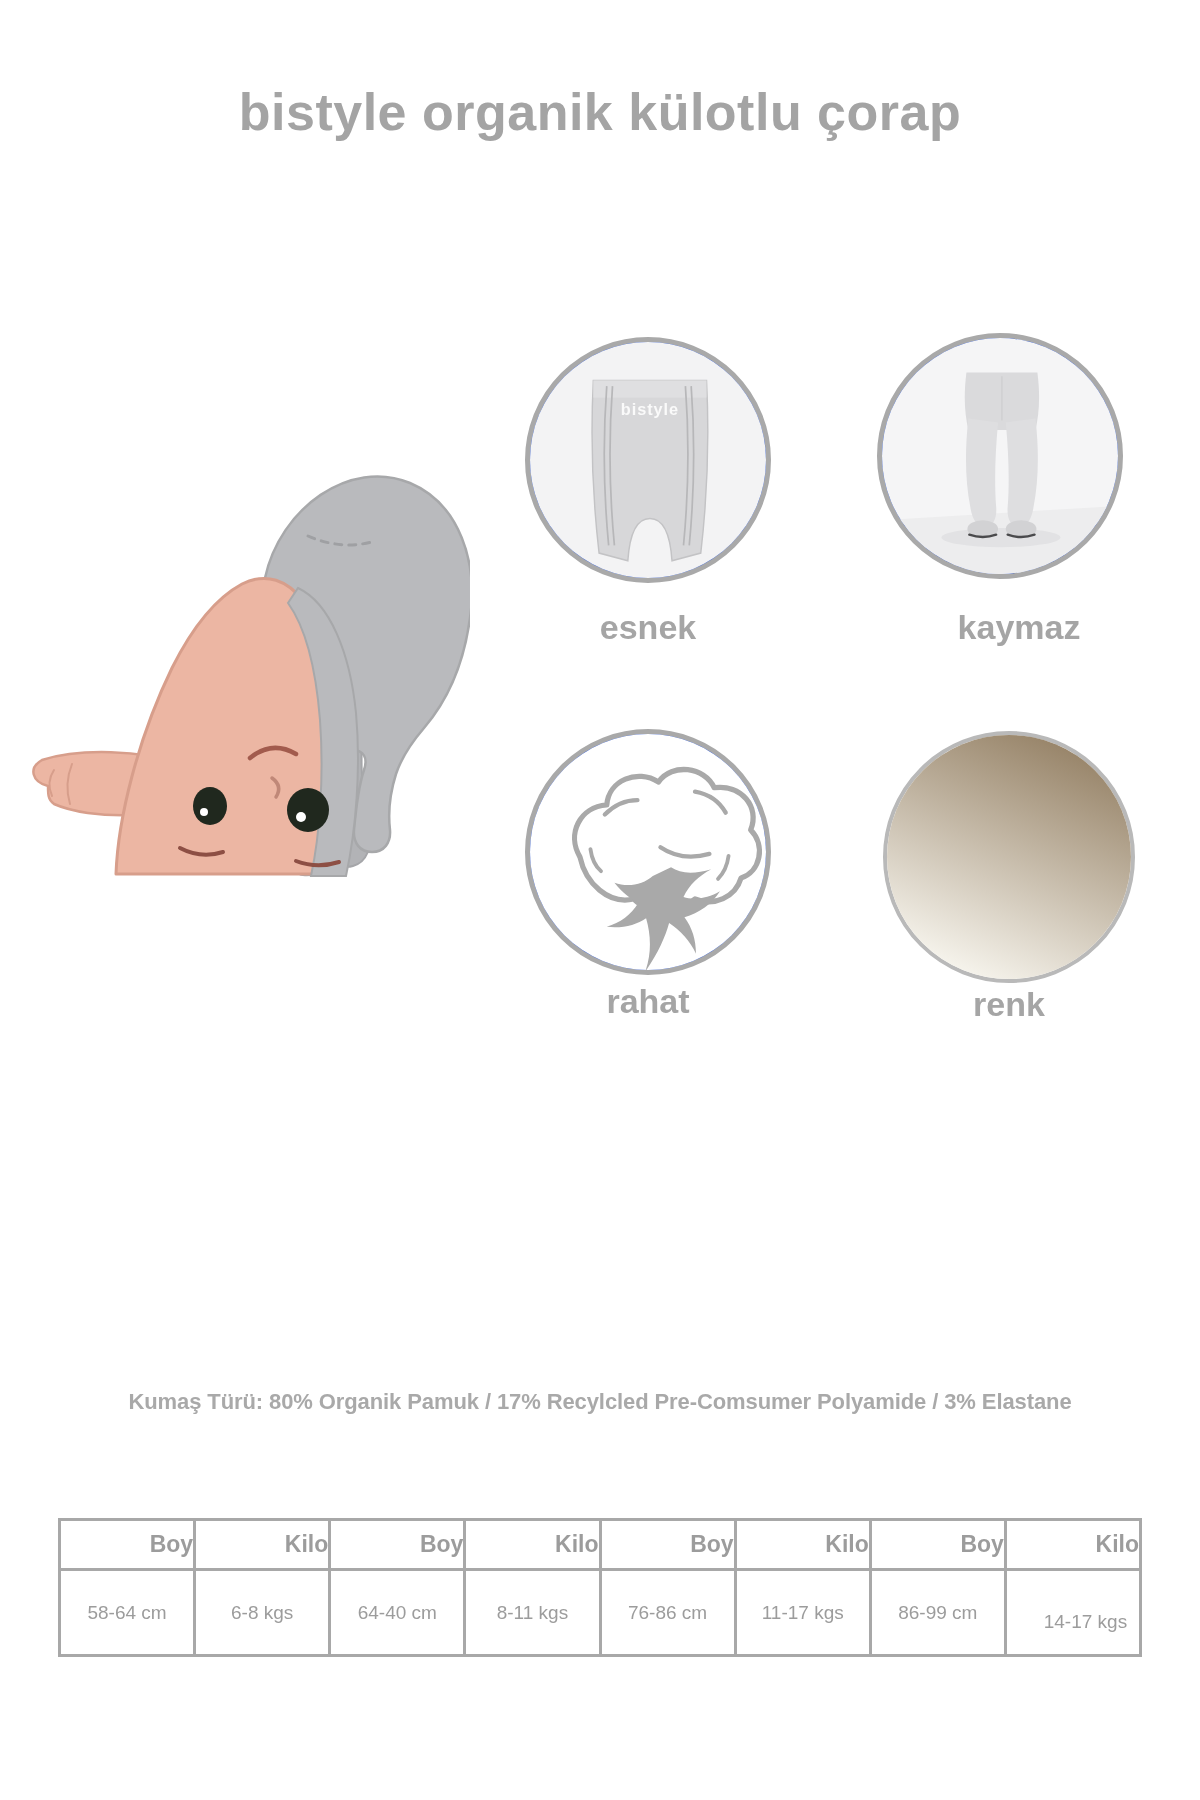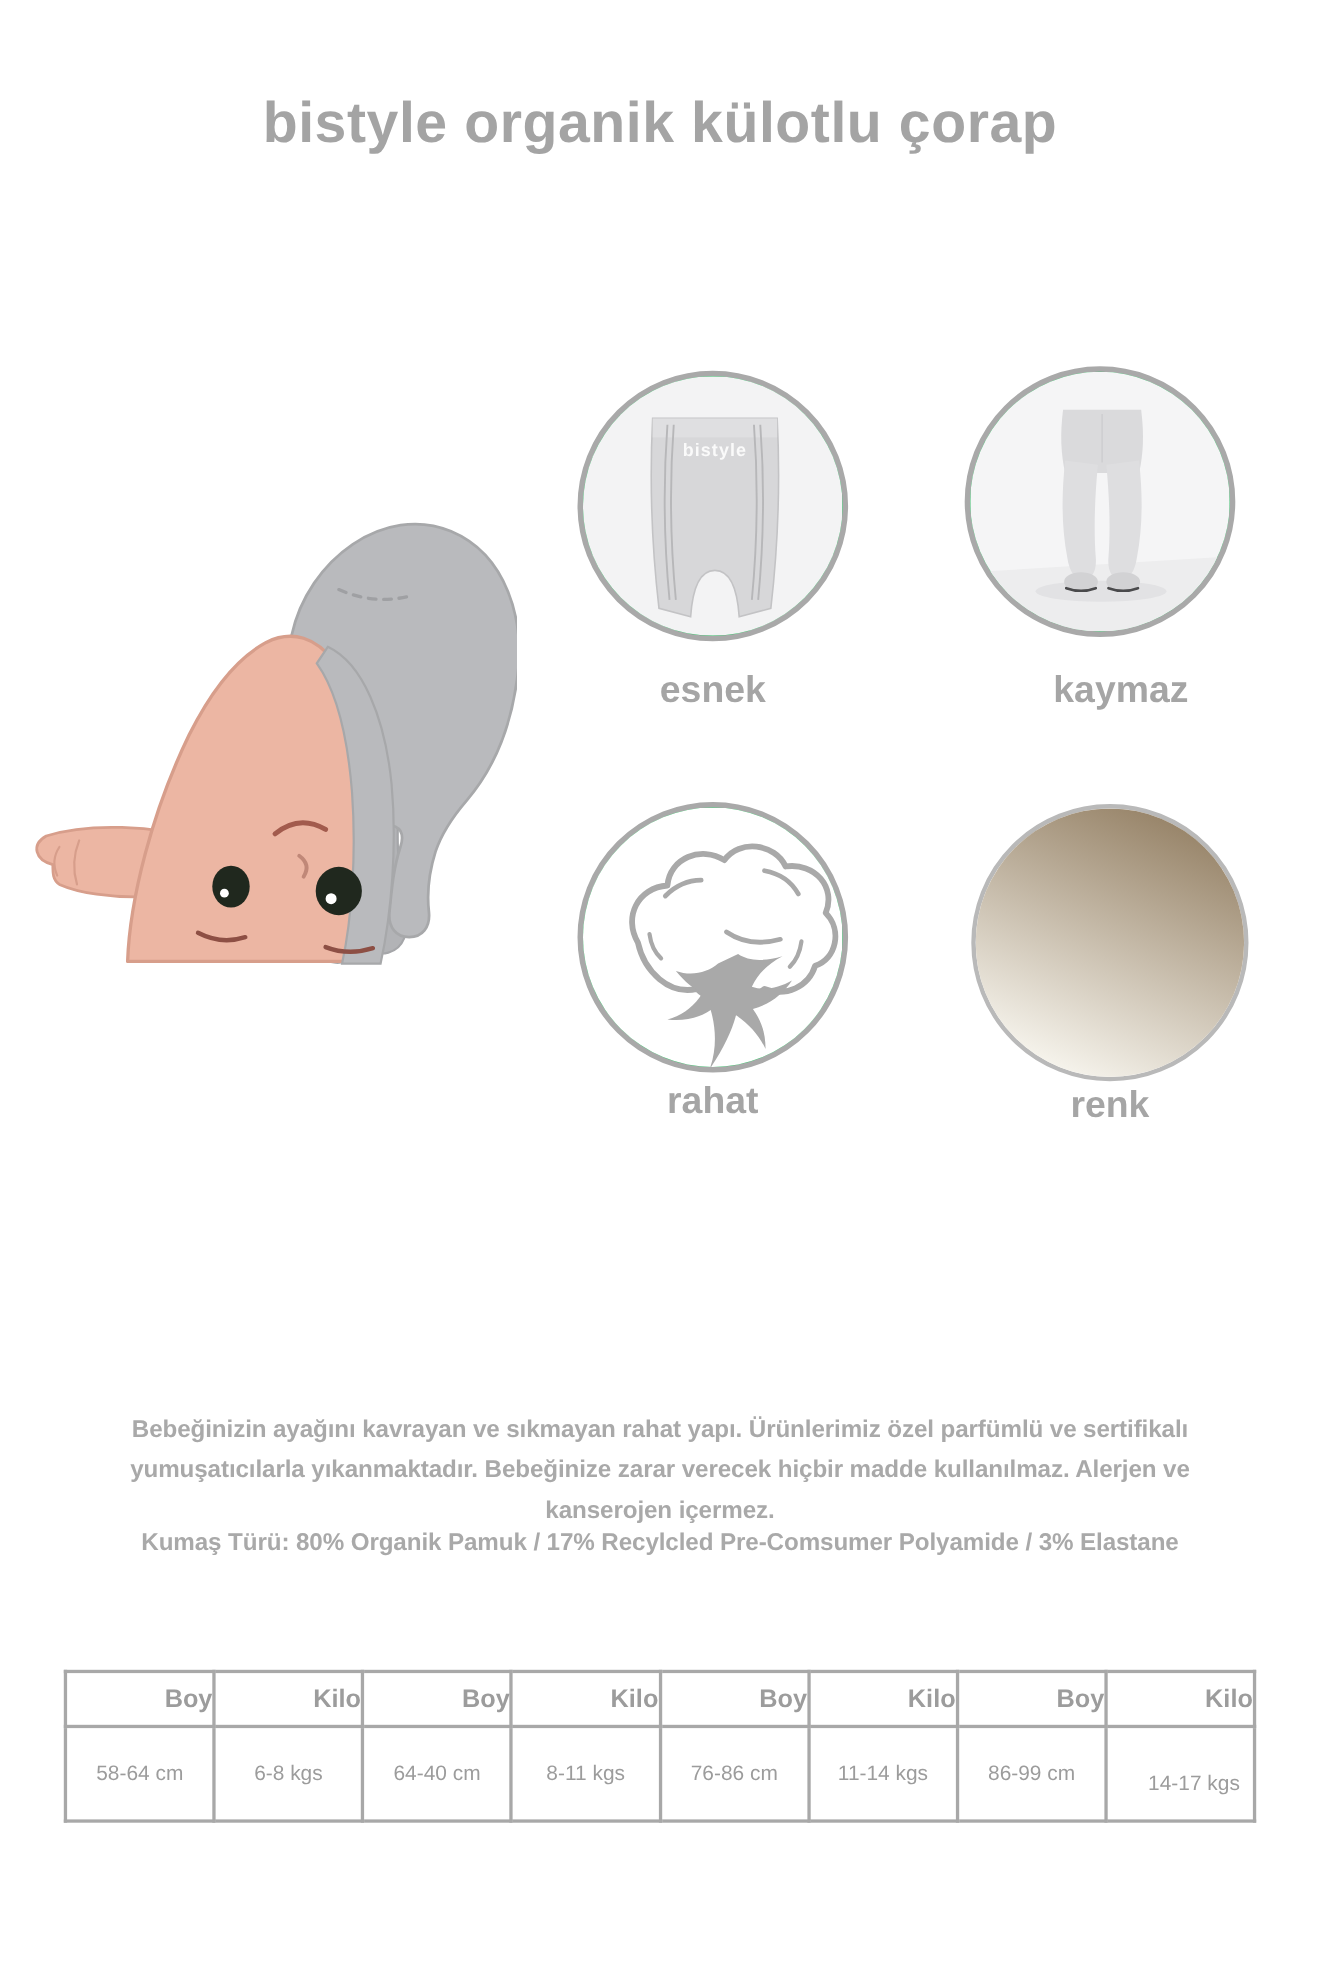--- a/index.html
+++ b/index.html
@@ -9,21 +9,21 @@
     position:relative; width:1200px; height:1800px; margin:0 auto;
     background:#ffffff; overflow:hidden;
   }
   .page-title {
     position:absolute; left:0; top:82px; width:1200px;
     text-align:center; font-size:52px; font-weight:700;
     color:#a4a4a4; letter-spacing:0.5px;
   }
   .feature-circle {
     position:absolute; border-radius:50%; overflow:hidden;
-    border:5px solid #a9a9a9; background:#22c55e;
+    border:5px solid #a9a9a9; background:#1d4ed8;
   }
   .feature-circle svg { display:block; width:100%; height:100%; }
   #circle-esnek  { left:525px; top:337px; width:246px; height:246px; }
   #circle-kaymaz { left:877px; top:333px; width:246px; height:246px; }
   #circle-pamuk  { left:525px; top:729px; width:246px; height:246px; }
   #circle-renk   { left:883px; top:731px; width:252px; height:252px; border:4px solid #b9b9b9; }
   .feature-label {
     position:absolute; width:246px; text-align:center;
     font-size:34px; font-weight:700; color:#a5a5a5;
   }
@@ -160,23 +160,20 @@
 
   <div id="circle-renk" class="feature-circle">
     <div style="width: 100%; height: 100%; background: linear-gradient(205deg, rgb(138, 116, 86) 0%, rgb(248, 246, 239) 90%);"></div>
   </div>
 
   <div id="label-esnek" class="feature-label">esnek</div>
   <div id="label-kaymaz" class="feature-label">kaymaz</div>
   <div id="label-pamuk" class="feature-label">rahat</div>
   <div id="label-renk" class="feature-label">renk</div>
 
-  <div class="description">Bebeğinizin ayağını kavrayan ve sıkmayan rahat yapı. Ürünlerimiz özel parfümlü ve sertifikalı
-yumuşatıcılarla yıkanmaktadır. Bebeğinize zarar verecek hiçbir madde kullanılmaz. Alerjen ve
-kanserojen içermez.</div>
 
   <div class="fabric-info">Kumaş Türü: 80% Organik Pamuk / 17% Recylcled Pre-Comsumer Polyamide / 3% Elastane</div>
 
   <table class="size-table">
     <tbody>
       <tr class="sub-row">
           <td>Boy</td>
           <td>Kilo</td>
           <td>Boy</td>
           <td>Kilo</td>
@@ -184,20 +181,20 @@
           <td>Kilo</td>
           <td>Boy</td>
           <td>Kilo</td>
         </tr>
       <tr class="data-row">
           <td>58-64 cm</td>
           <td>6-8 kgs</td>
           <td>64-40 cm</td>
           <td>8-11 kgs</td>
           <td>76-86 cm</td>
-          <td>11-14 kgs</td>
+          <td>11-17 kgs</td>
           <td>86-99 cm</td>
           <td>14-17 kgs</td>
         </tr>
     </tbody>
   </table>
 
 </div>
 
 </body></html>

